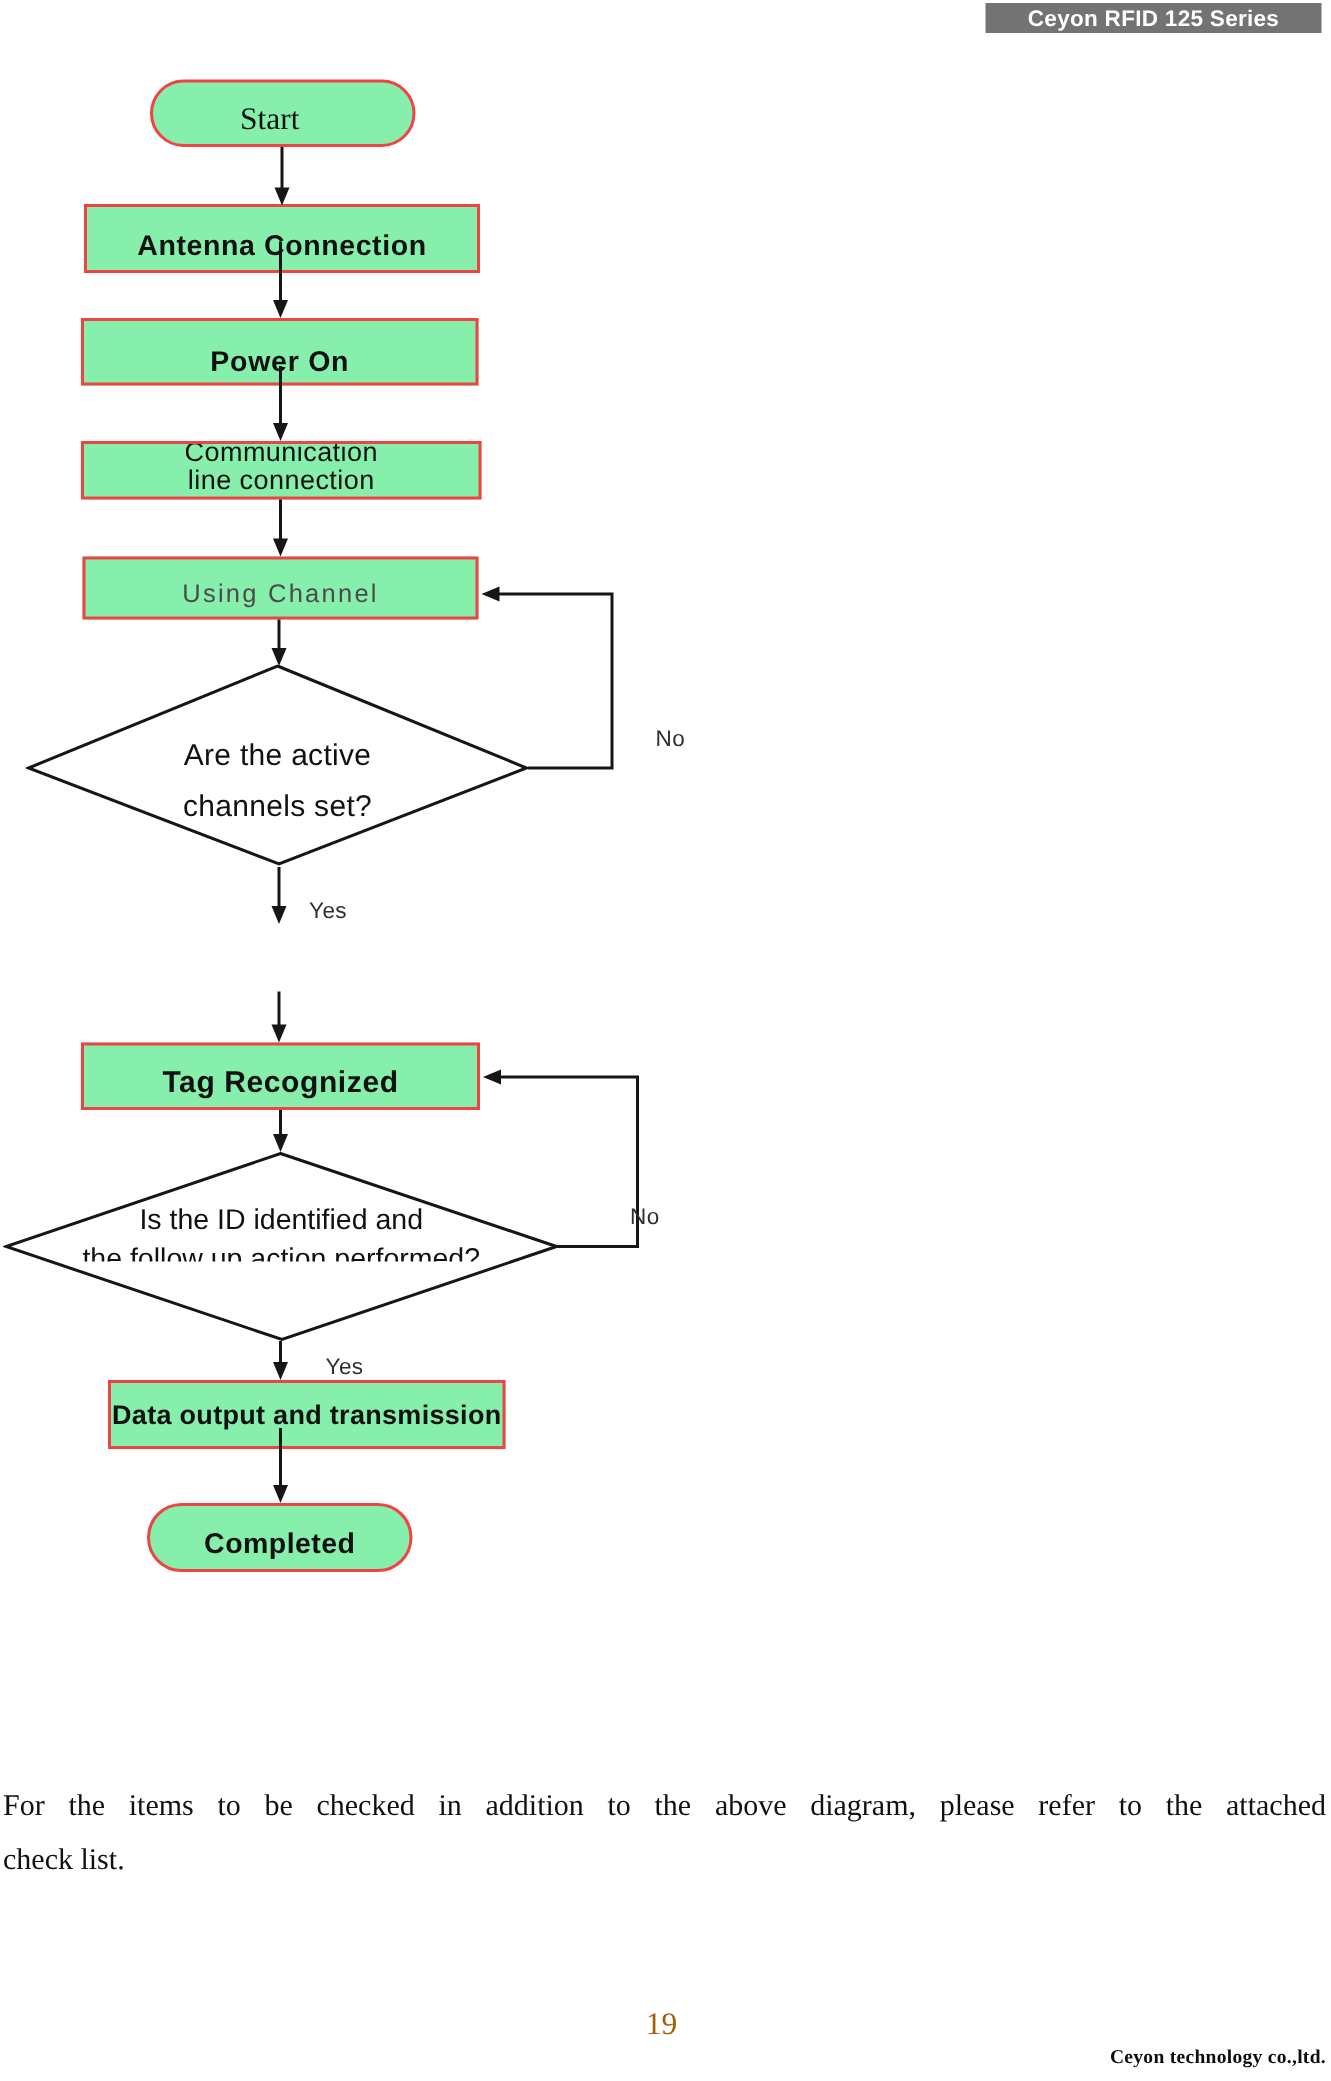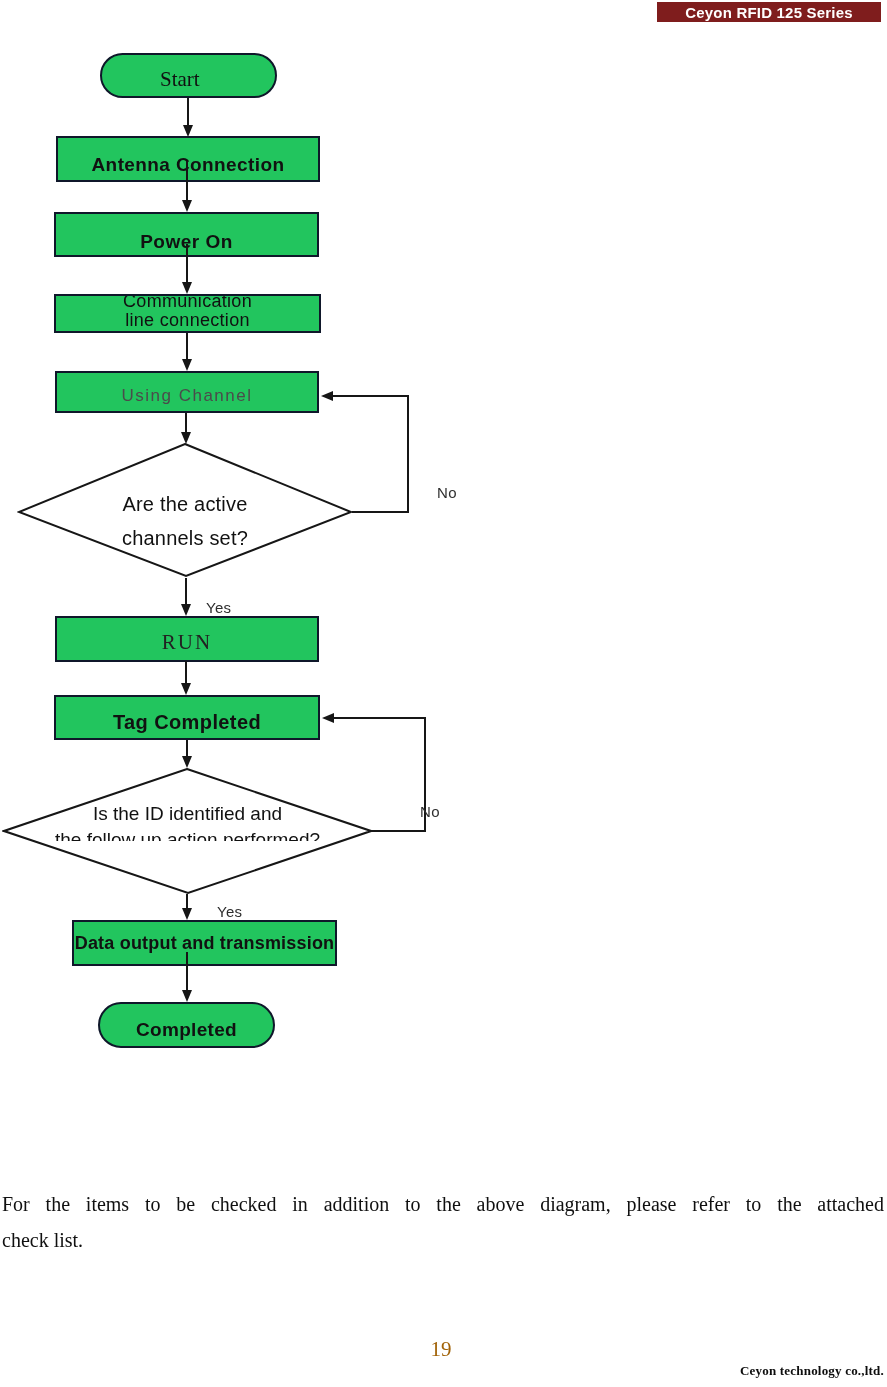--- a/index.html
+++ b/index.html
@@ -1,25 +1,25 @@
 <!DOCTYPE html>
 <html><head>
 <meta charset="utf-8">
 <style>
   html,body{margin:0;padding:0;background:#fff;}
   .page{position:relative;width:887px;height:1387px;background:#ffffff;
         font-family:"Liberation Sans",sans-serif;overflow:hidden;}
 
   
   .badge{position:absolute;left:657px;top:2px;width:224px;height:20px;
-         background:#7f1d1d;color:#fff;font-size:15px;font-weight:700;
+         background:#737373;color:#fff;font-size:15px;font-weight:700;
          display:flex;align-items:center;justify-content:center;letter-spacing:.2px;}
 
   
-  .node{position:absolute;background:#22c55e;border:2px solid #0f172a;box-sizing:border-box;
+  .node{position:absolute;background:#86efac;border:2px solid #ef4444;box-sizing:border-box;
         display:flex;justify-content:center;z-index:2;color:#111;}
   .stadium{border-radius:24px;}
   .btm{align-items:flex-end;}
   .ctr{align-items:center;}
 
   .n-start{left:100px;top:53px;width:177px;height:45px;
            font-family:"Liberation Serif",serif;font-size:21px;padding-bottom:4px;padding-left:58px;justify-content:flex-start;}
   .n-antenna{left:56px;top:136px;width:264px;height:46px;font-size:19px;font-weight:600;padding-bottom:4px;letter-spacing:.4px;text-align:center;}
   .n-power{left:54px;top:212px;width:265px;height:45px;font-size:19px;font-weight:600;padding-bottom:2px;letter-spacing:.5px;}
   .n-comm{left:54px;top:294px;width:267px;height:39px;overflow:hidden;display:block;text-align:center;}
@@ -77,22 +77,21 @@
   <div class="node btm n-using">Using Channel</div>
 
   <svg class="dsvg" style="left:17px;top:443px;" width="336" height="135" viewBox="0 0 336 135">
     <polygon points="168,1 334,69 169,133 2,69" fill="#ffffff" stroke="#161616" stroke-width="2"></polygon>
   </svg>
   <div class="dtext d1text">
     <div>Are the active</div>
     <div>channels set?</div>
   </div>
 
-  <div class="node btm n-run">RUN</div>
-  <div class="node btm n-tag">Tag Completed</div>
+  <div class="node btm n-tag">Tag Recognized</div>
 
   <svg class="dsvg" style="left:2px;top:768px;" width="371" height="127" viewBox="0 0 371 127">
     <polygon points="185,1 369,63 186,125 2,63" fill="#ffffff" stroke="#161616" stroke-width="2"></polygon>
   </svg>
   <div class="dtext d2text">
     <div>Is the ID identified and</div>
     <div>the follow up action performed?</div>
   </div>
 
   <div class="node ctr n-data">Data output and transmission</div>

